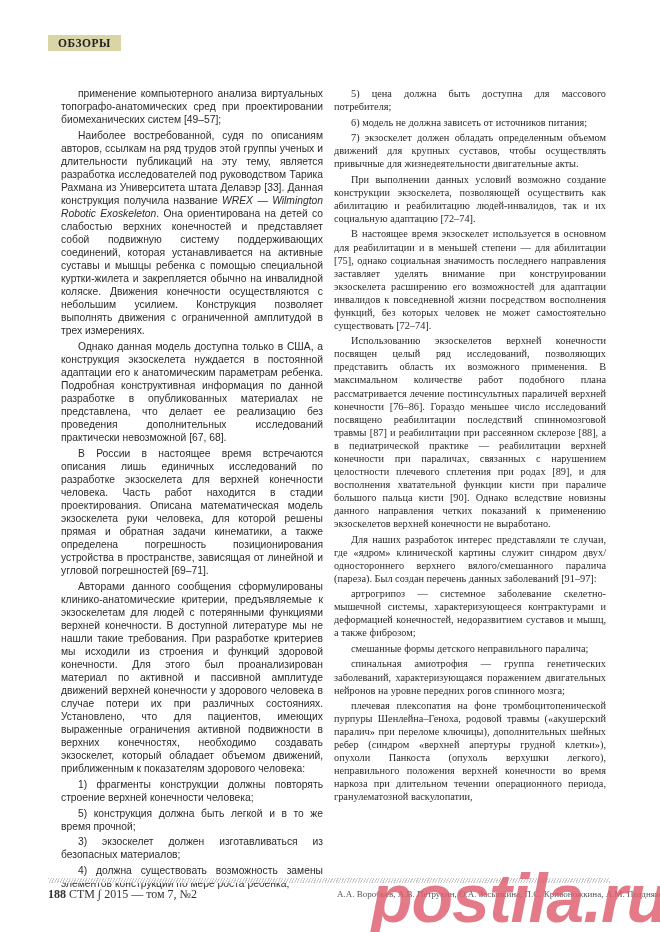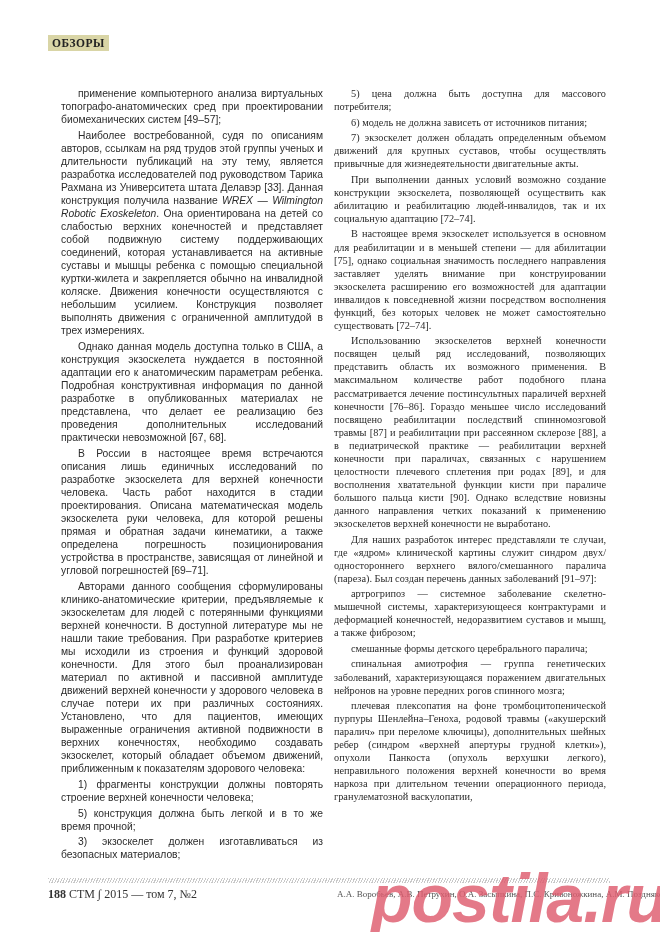--- a/index.html
+++ b/index.html
@@ -1,21 +1,21 @@
 <!DOCTYPE html>
 <html><head>
 <meta charset="utf-8">
 <style>
   html, body { margin: 0; padding: 0; }
   body {
     width: 660px; height: 932px; background: #ffffff; position: relative; overflow: hidden;
     font-family: "Liberation Sans", sans-serif; color: #2b2b2b;
   }
   .badge {
-    position: absolute; left: 48px; top: 35px; height: 16px; padding: 0 4px;
+    position: absolute; left: 48px; top: 35px; height: 16px; padding: 0 10px;
     background: #d9d5a6; font-family: "Liberation Serif", serif; font-weight: bold;
     font-size: 11.5px; line-height: 16px; letter-spacing: 0.5px; color: #222;
   }
   .col {
     position: absolute; top: 77px; font-size: 10.3px; line-height: 13.05px;
     text-align: justify; hyphens: manual; margin-top: 10px;
   }
   .col.left { left: 61px; width: 262px; }
   .col.right { left: 334px; width: 272px; font-family: Liberation Serif, serif; }
   .col p { margin: 0 0 2.5px 0; text-indent: 17px; }
@@ -46,32 +46,33 @@
 
 <div class="col left">
   <p>применение компьютерного анализа виртуальных топографо-анатомических сред при проектировании биомеханических систем [49–57];</p>
   <p><span>Наиболее востребованной, судя по описаниям авторов, ссылкам на ряд трудов этой группы ученых и длительности публикаций на эту тему, является разработка исследователей под руководством Тарика Рахмана из Университета штата Делавэр [33]. Данная конструкция получила название </span><em>WREX — Wilmington Robotic Exoskeleton</em><span>. Она ориентирована на детей со слабостью верхних конечностей и представляет собой подвижную систему поддерживающих соединений, которая устанавливается на активные суставы и мышцы ребенка с помощью специальной куртки-жилета и закрепляется обычно на инвалидной коляске. Движения конечности осуществляются с небольшим усилием. Конструкция позволяет выполнять движения с ограниченной амплитудой в трех измерениях.</span></p>
   <p>Однако данная модель доступна только в США, а конструкция экзоскелета нуждается в постоянной адаптации его к анатомическим параметрам ребенка. Подробная конструктивная информация по данной разработке в опубликованных материалах не представлена, что делает ее реализацию без проведения дополнительных исследований практически невозможной [67, 68].</p>
   <p>В России в настоящее время встречаются описания лишь единичных исследований по разработке экзоскелета для верхней конечности человека. Часть работ находится в стадии проектирования. Описана математическая модель экзоскелета руки человека, для которой решены прямая и обратная задачи кинематики, а также определена погрешность позиционирования устройства в пространстве, зависящая от линейной и угловой погрешностей [69–71].</p>
   <p>Авторами данного сообщения сформулированы клинико-анатомические критерии, предъявляемые к экзоскелетам для людей с потерянными функциями верхней конечности. В доступной литературе мы не нашли такие требования. При разработке критериев мы исходили из строения и функций здоровой конечности. Для этого был проанализирован материал по активной и пассивной амплитуде движений верхней конечности у здорового человека в случае потери их при различных состояниях. Установлено, что для пациентов, имеющих выраженные ограничения активной подвижности в верхних конечностях, необходимо создавать экзоскелет, который обладает объемом движений, приближенным к показателям здорового человека:</p>
   <p>1) фрагменты конструкции должны повторять строение верхней конечности человека;</p>
   <p>5) конструкция должна быть легкой и в то же время прочной;</p>
   <p>3) экзоскелет должен изготавливаться из безопасных материалов;</p>
+  <p>4) должна существовать возможность замены элементов конструкции по мере роста ребенка;</p>
 </div>
 
 <div class="col right">
   <p>5) цена должна быть доступна для массового потребителя;</p>
   <p>6) модель не должна зависеть от источников питания;</p>
   <p>7) экзоскелет должен обладать определенным объемом движений для крупных суставов, чтобы осуществлять привычные для жизнедеятельности двигательные акты.</p>
   <p>При выполнении данных условий возможно создание конструкции экзоскелета, позволяющей осуществить как абилитацию и реабилитацию людей-инвалидов, так и их социальную адаптацию [72–74].</p>
   <p>В настоящее время экзоскелет используется в основном для реабилитации и в меньшей степени — для абилитации [75], однако социальная значимость последнего направления заставляет уделять внимание при конструировании экзоскелета расширению его возможностей для адаптации инвалидов к повседневной жизни посредством восполнения функций, без которых человек не может самостоятельно существовать [72–74].</p>
   <p>Использованию экзоскелетов верхней конечности посвящен целый ряд исследований, позволяющих представить область их возможного применения. В максимальном количестве работ подобного плана рассматривается лечение постинсультных параличей верхней конечности [76–86]. Гораздо меньшее число исследований посвящено реабилитации последствий спинномозговой травмы [87] и реабилитации при рассеянном склерозе [88], а в педиатрической практике — реабилитации верхней конечности при параличах, связанных с нарушением целостности плечевого сплетения при родах [89], и для восполнения хватательной функции кисти при параличе большого пальца кисти [90]. Однако вследствие новизны данного направления четких показаний к применению экзоскелетов верхней конечности не выработано.</p>
   <p>Для наших разработок интерес представляли те случаи, где «ядром» клинической картины служит синдром двух/одностороннего верхнего вялого/смешанного паралича (пареза). Был создан перечень данных заболеваний [91–97]:</p>
   <p>артрогрипоз — системное заболевание скелетно-мышечной системы, характеризующееся контрактурами и деформацией конечностей, недоразвитием суставов и мышц, а также фиброзом;</p>
-  <p>смешанные формы детского церебрального паралича;</p>
+  <p>смешанные формы детского неправильного паралича;</p>
   <p>спинальная амиотрофия — группа генетических заболеваний, характеризующаяся поражением двигательных нейронов на уровне передних рогов спинного мозга;</p>
   <p>плечевая плексопатия на фоне тромбоцитопенической пурпуры Шенлейна–Геноха, родовой травмы («акушерский паралич» при переломе ключицы), дополнительных шейных ребер (синдром «верхней апертуры грудной клетки»), опухоли Панкоста (опухоль верхушки легкого), неправильного положения верхней конечности во время наркоза при длительном течении операционного периода, гранулематозной васкулопатии,</p>
 </div>
 
 <div class="footer-rule"></div>
 <div class="footer-left">
   <span class="page-num">188</span>
   <span>СТМ ∫ 2015 — том 7, №2</span>
 </div>
 <div class="footer-right">А.А. Воробьев, А.В. Петрухин, О.А. Засыпкина, П.С. Кривоножкина, А.М. Поздняков</div>

